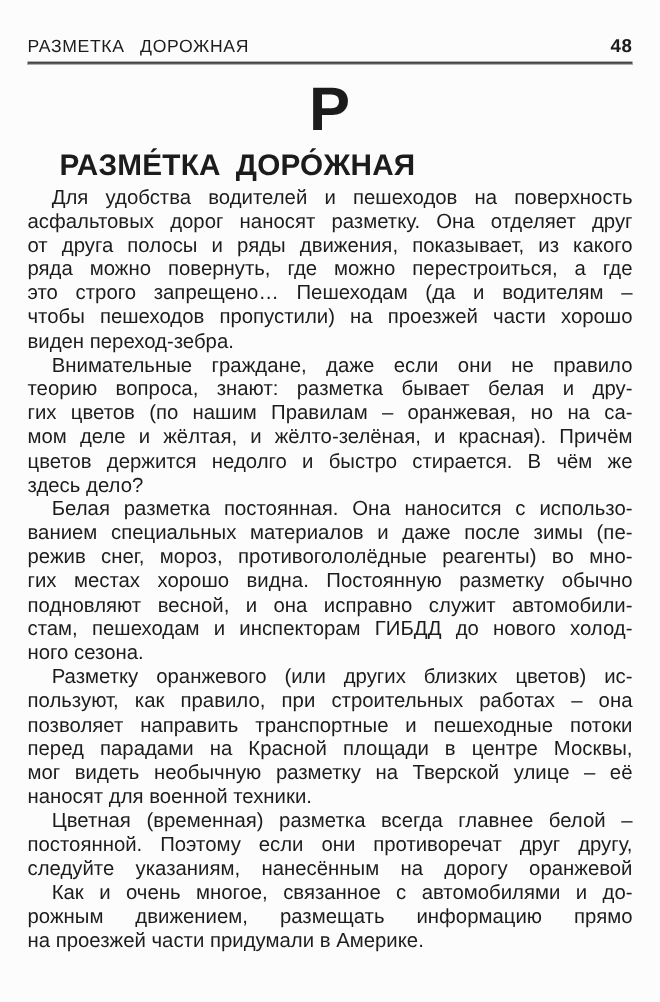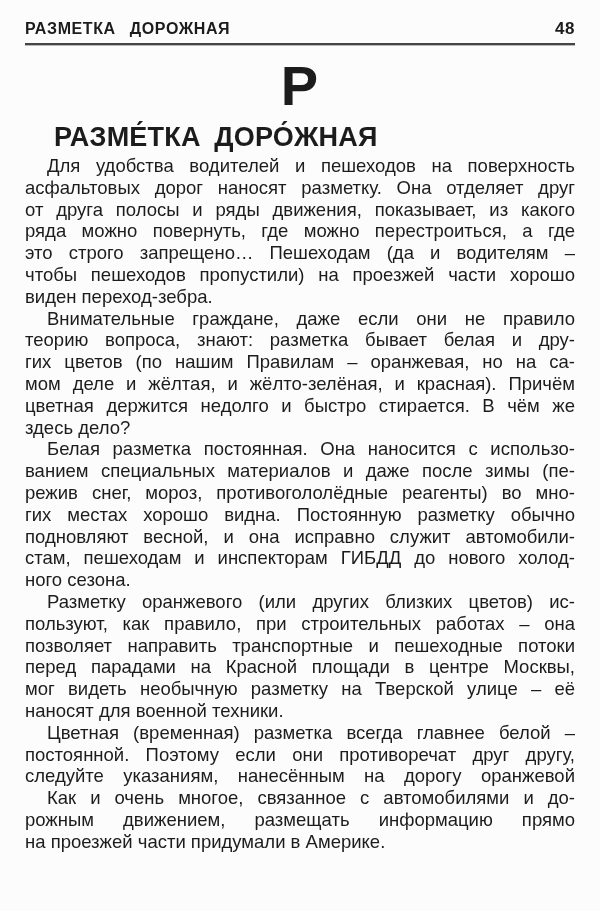--- a/index.html
+++ b/index.html
@@ -19,28 +19,29 @@
   }
   .running-header {
     margin: 0 25px;
     padding-top: 19px;
     display: flex;
     justify-content: space-between;
     align-items: baseline;
   }
   .running-header .title {
     font-size: 16px;
-    font-weight: bold;
+    font-weight: normal;
     letter-spacing: 0.6px;
     word-spacing: 9px;
   }
   .running-header .pagenum {
     font-size: 17px;
     font-weight: bold;
     letter-spacing: 0.5px;
+    margin-top: 13px;
   }
   .header-rule {
     margin: 4px 25px 0 25px;
     height: 2px;
     background: #454545;
     border-bottom: 1px solid #b9b9b9;
   }
   .section-letter {
     margin-top: 12px;
     text-align: center;
@@ -96,21 +97,21 @@
         <div class="line">ряда можно повернуть, где можно перестроиться, а где</div>
         <div class="line">это строго запрещено… Пешеходам (да и водителям –</div>
         <div class="line">чтобы пешеходов пропустили) на проезжей части хорошо</div>
         <div class="line last">виден переход-зебра.</div>
       </div>
       <div class="para">
         <div class="line first">Внимательные граждане, даже если они не правило</div>
         <div class="line">теорию вопроса, знают: разметка бывает белая и дру-</div>
         <div class="line">гих цветов (по нашим Правилам – оранжевая, но на са-</div>
         <div class="line">мом деле и жёлтая, и жёлто-зелёная, и красная). Причём</div>
-        <div class="line">цветная держится недолго и быстро стирается. В чём же</div>
+        <div class="line">цветов держится недолго и быстро стирается. В чём же</div>
         <div class="line last">здесь дело?</div>
       </div>
       <div class="para">
         <div class="line first">Белая разметка постоянная. Она наносится с использо-</div>
         <div class="line">ванием специальных материалов и даже после зимы (пе-</div>
         <div class="line">режив снег, мороз, противогололёдные реагенты) во мно-</div>
         <div class="line">гих местах хорошо видна. Постоянную разметку обычно</div>
         <div class="line">подновляют весной, и она исправно служит автомобили-</div>
         <div class="line">стам, пешеходам и инспекторам ГИБДД до нового холод-</div>
         <div class="line last">ного сезона.</div>

